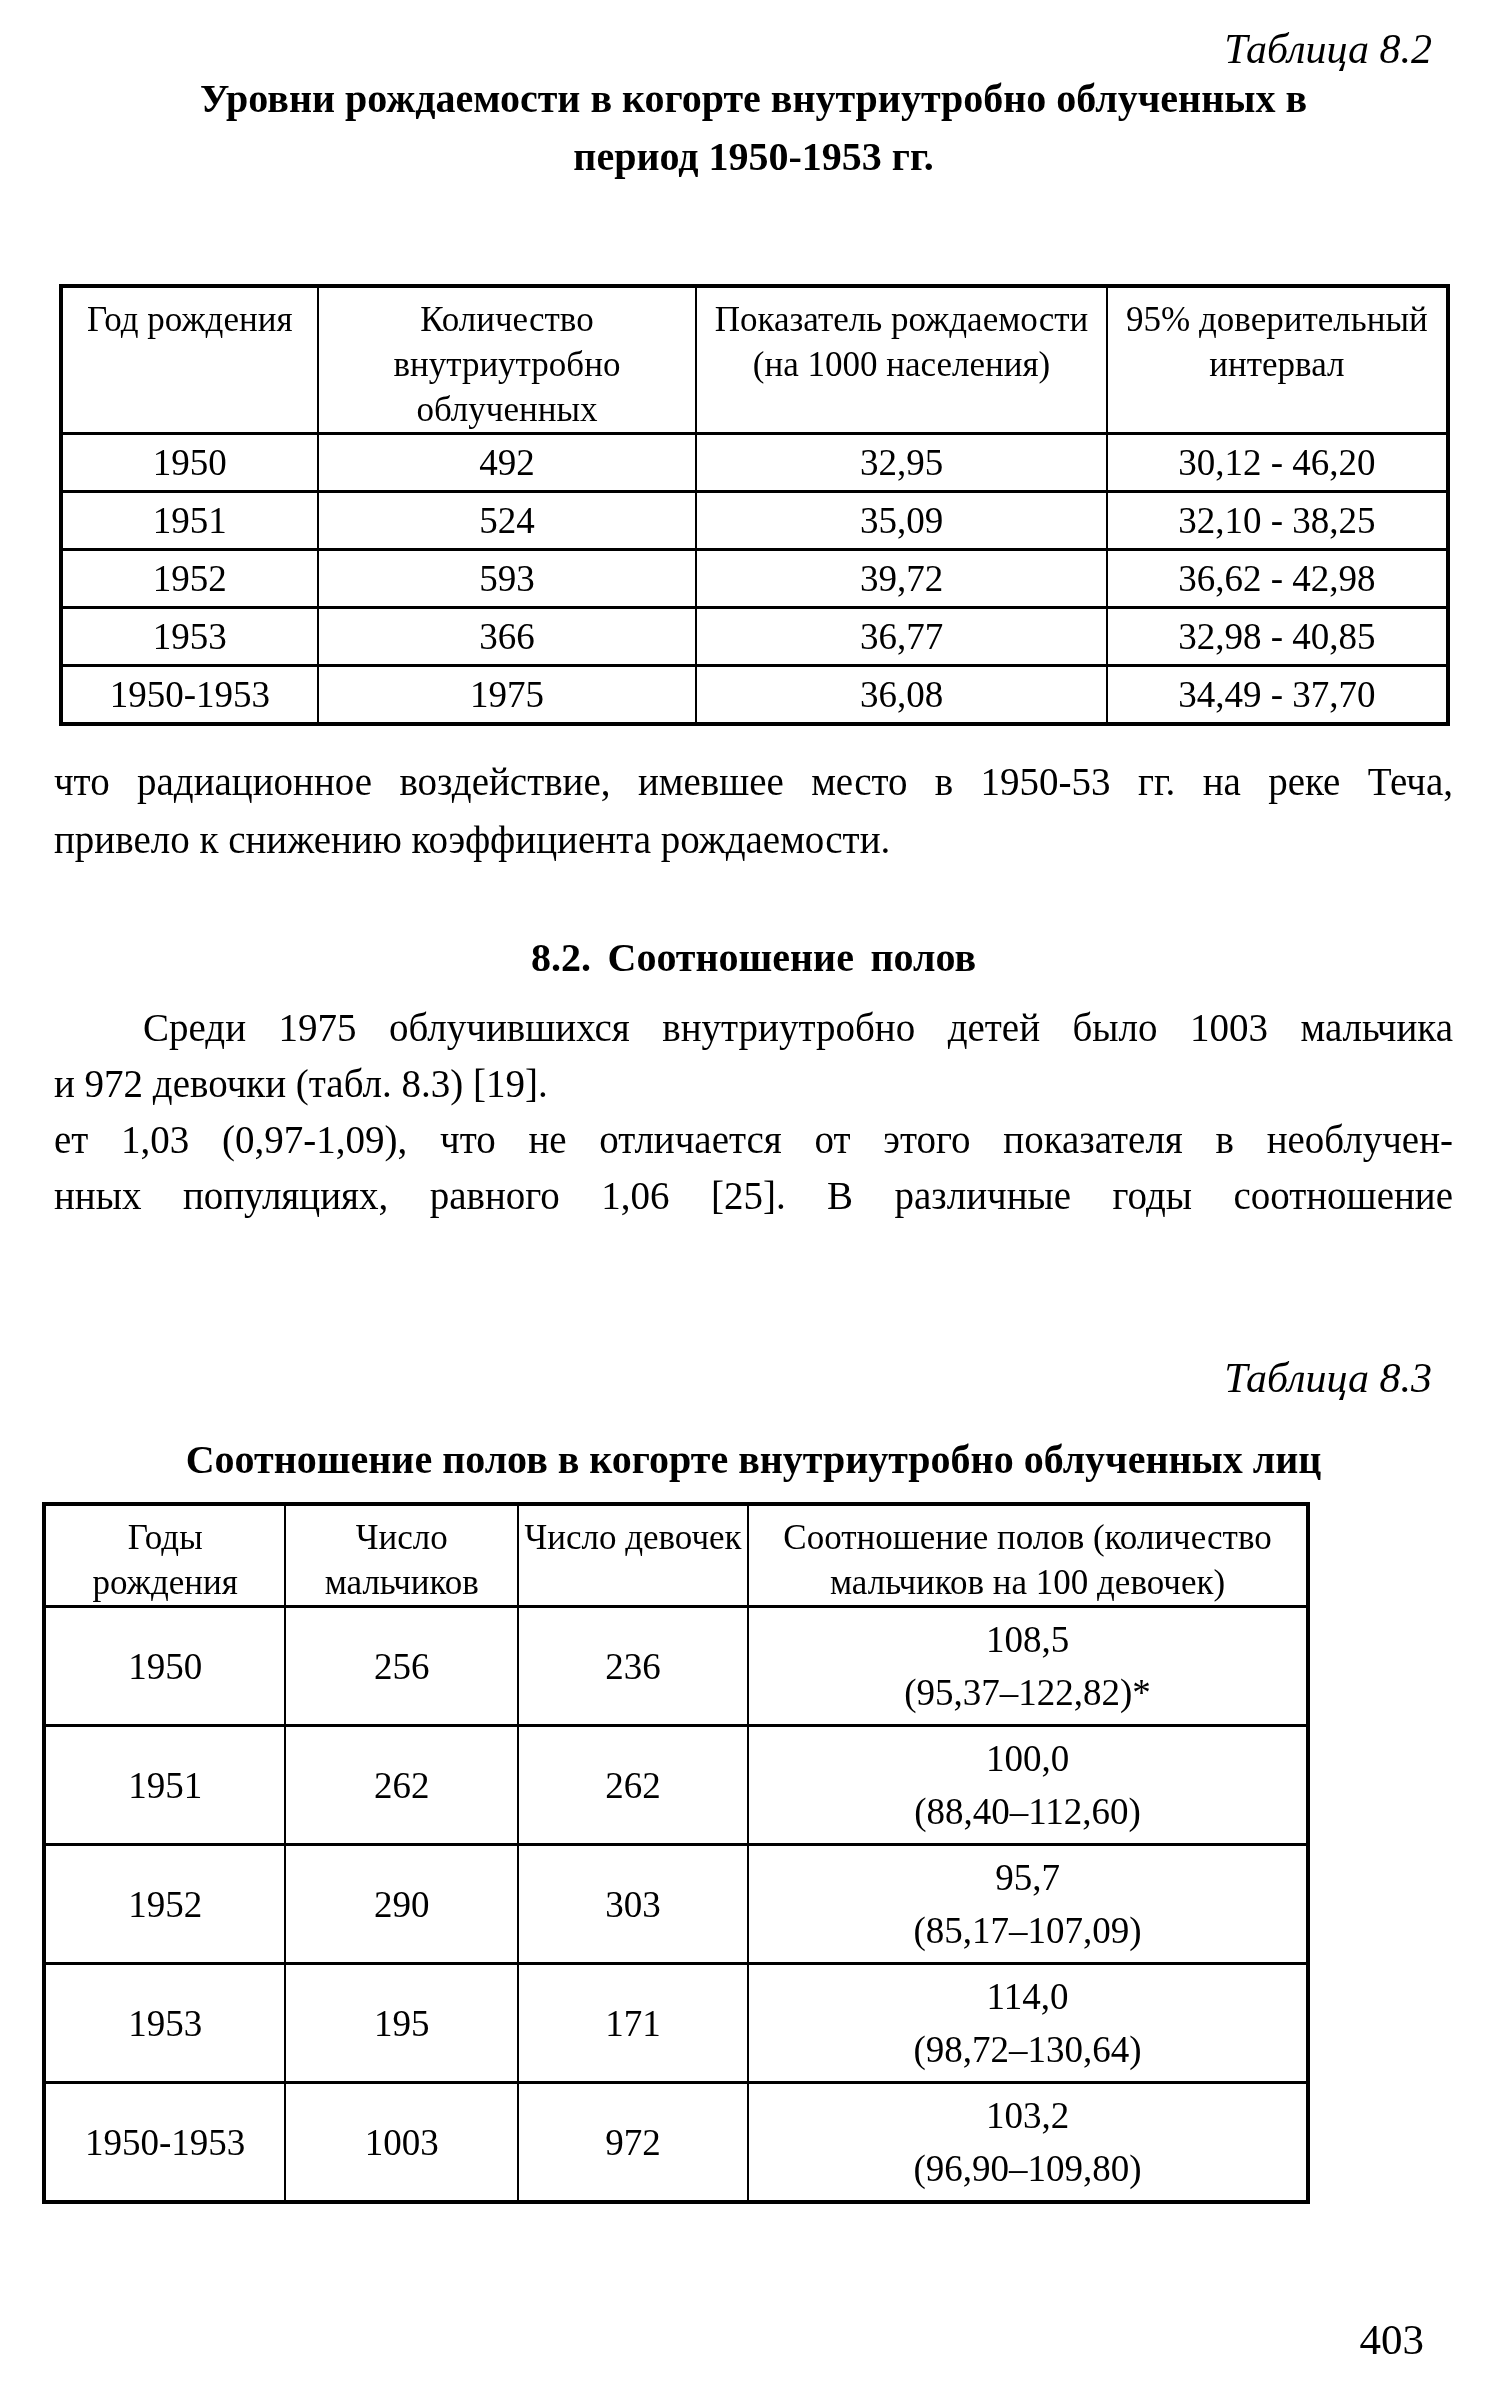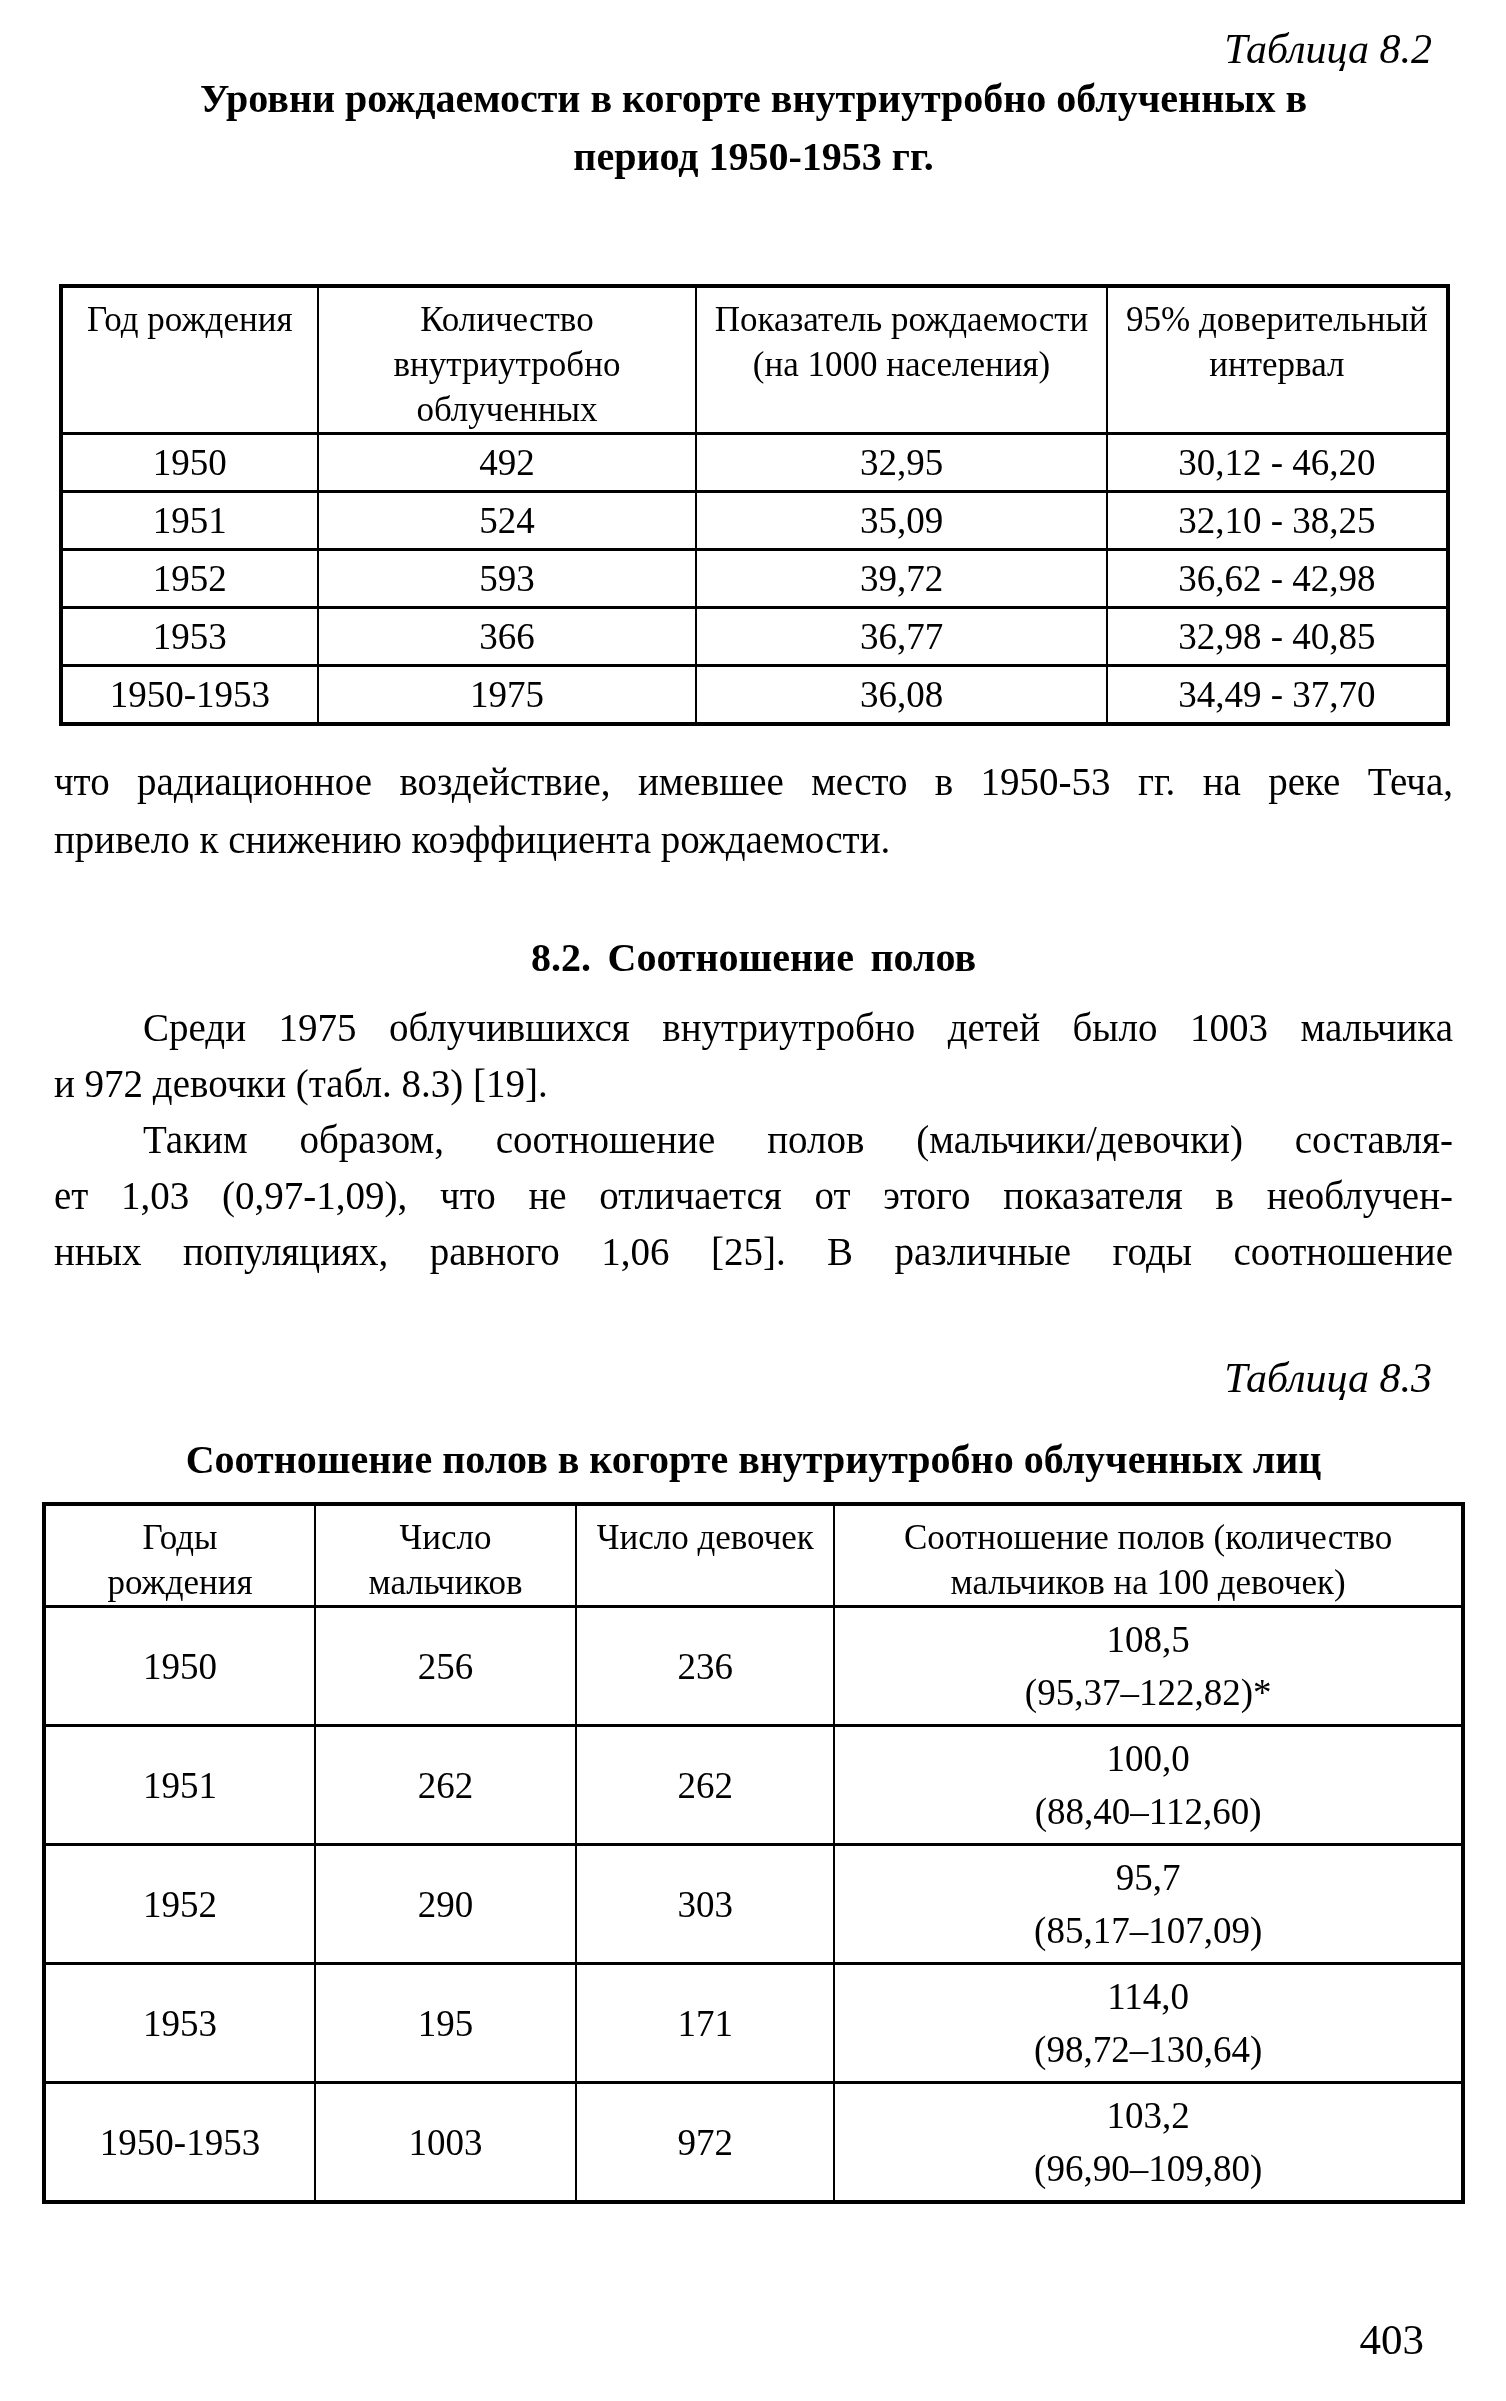--- a/index.html
+++ b/index.html
@@ -14,21 +14,21 @@
   .caption2 { top:1354px; right:75px; }
 
   .title { position:absolute; left:0; width:100%; text-align:center; font-weight:bold; font-size:40px; line-height:58px; }
   .title1 { top:70px; }
   .title2 { top:1431px; }
 
   table { position:absolute; border-collapse:collapse; table-layout:fixed; background:#fff; }
   table, th, td { border:2.8px solid #000; }
   th, td { border-top-width:3.8px; border-bottom-width:3.8px; padding:0; text-align:center; }
   .t1 { left:59px; top:248px; width:1391px; border-width:4.7px;margin-top:36px; }
-  .t2 { left:42px; top:1502px; width:1423px; border-width:4.7px;padding-left:12px; }
+  .t2 { left:42px; top:1502px; width:1268px; border-width:4.7px;padding-left:12px; }
 
   th { vertical-align:top; font-weight:normal; font-size:35px; line-height:45px; padding-top:9.4px; }
   th .hw { display:inline-block; }
   .t1 .c1 { width:18.5%; } .t1 .c2 { width:27.3%; } .t1 .c3 { width:29.6%; } .t1 .c4 { width:24.6%; }
   .t1 .hw1 { max-width:235px; } .t1 .hw2 { max-width:282px; } .t1 .hw3 { max-width:391px; } .t1 .hw4 { max-width:315px; }
   .t1 thead tr { height:137px; }
   .t1 tbody tr { height:58px; }
   .t1 td { font-size:37px; vertical-align:middle; }
 
   .t2 .c1 { width:19.1%; } .t2 .c2 { width:18.4%; } .t2 .c3 { width:18.2%; } .t2 .c4 { width:44.3%; }
@@ -115,21 +115,20 @@
   <div class="para para1">
     <div class="line just">что радиационное воздействие, имевшее место в 1950-53 гг. на реке Теча,</div>
     <div class="line">привело к снижению коэффициента рождаемости.</div>
   </div>
 
   <div class="heading">8.2. Соотношение полов</div>
 
   <div class="para para23">
     <div class="line just indent">Среди 1975 облучившихся внутриутробно детей было 1003 мальчика</div>
     <div class="line">и 972 девочки (табл. 8.3) [19].</div>
-    <div class="line just indent">Таким образом, соотношение полов (мальчики/девочки) составля-</div>
     <div class="line just">ет 1,03 (0,97-1,09), что не отличается от этого показателя в необлучен-</div>
     <div class="line just">нных популяциях, равного 1,06 [25]. В различные годы соотношение</div>
   </div>
 
   <div class="caption caption2">Таблица 8.3</div>
 
   <div class="title title2">Соотношение полов в когорте внутриутробно облученных лиц</div>
 
   <table class="t2">
     <colgroup>

